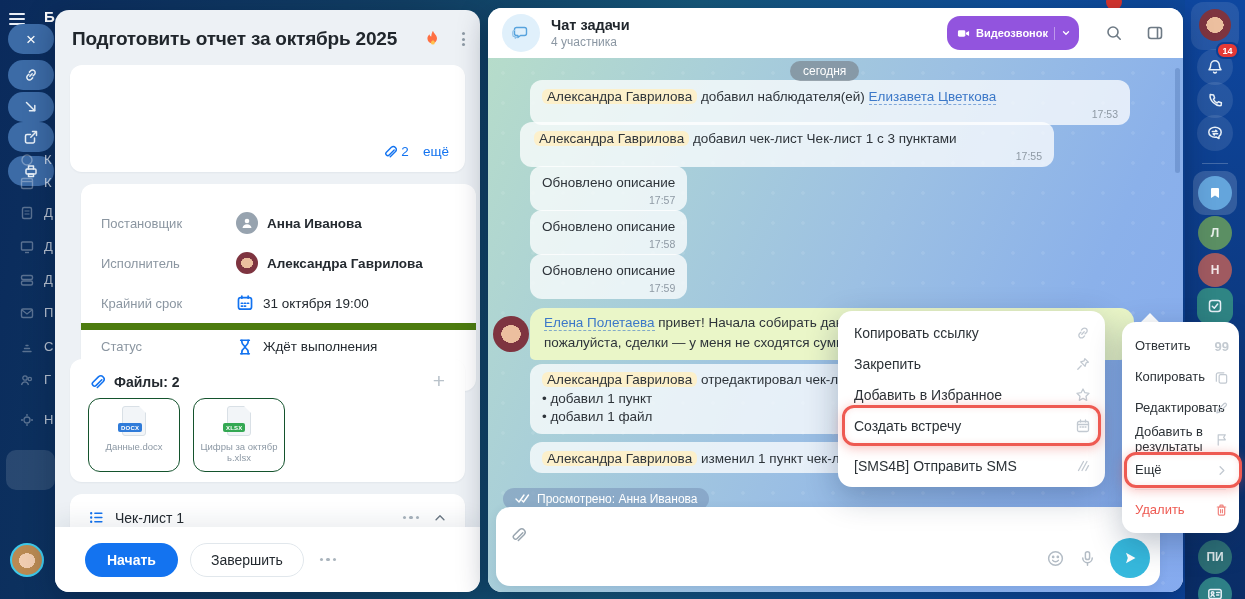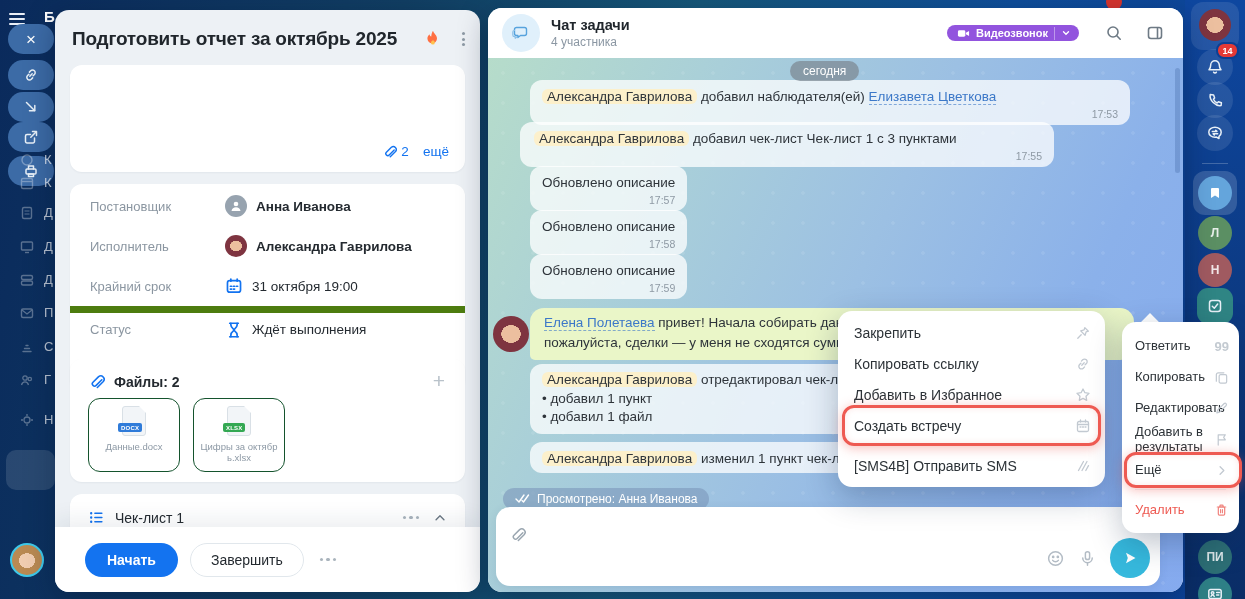--- a/index.html
+++ b/index.html
@@ -29,21 +29,21 @@
   .task-title{position:absolute;left:17px;top:18px;font-size:19px;font-weight:700;color:#20262c;letter-spacing:-.2px;}
   .flame{position:absolute;left:368px;top:19px;}
   .kebab{position:absolute;left:403px;top:18px;display:flex;flex-direction:column;gap:2.5px;padding:4px;}
   .kebab i{width:3px;height:3px;border-radius:50%;background:#8d99a5;}
   .card{position:absolute;left:15px;width:395px;background:#fff;border-radius:12px;box-shadow:0 1px 2px rgba(16,34,60,.05);}
   .desc{top:55px;height:107px;padding:13px 18px;font-size:13.5px;line-height:21px;color:#2b3137;}
   .desc .muted{color:#9aa6b2;}
   .attachrow{position:absolute;right:16px;bottom:10px;display:flex;align-items:center;gap:4px;}
   .attachrow .cnt{color:#1373f0;font-size:13.5px;margin-right:10px;}
   .attachrow .more{color:#1373f0;font-size:13.5px;}
-  .fields{top:174px;height:207px;padding-top:2px;}
+  .fields{top:174px;height:207px;padding-top:19px;margin-left:11px;}
   .frow{display:flex;align-items:center;height:40px;padding:0 20px;}
   .frow.sep{border-top:7px solid #4d7c0f;}
   .flabel{width:135px;color:#8b96a1;font-size:13px;}
   .fval{display:flex;align-items:center;gap:9px;font-size:13.5px;color:#242a30;}
   .fval.bold{font-weight:700;}
   .avatar20{width:22px;height:22px;border-radius:50%;}
   .gray-ava{width:22px;height:22px;border-radius:50%;background:#97a3af;display:flex;align-items:center;justify-content:center;}
   .files{top:349px;height:123px;}
   .fhead{display:flex;align-items:center;gap:9px;padding:14px 18px 8px;font-size:14px;font-weight:700;color:#242a30;}
   .fplus{position:absolute;right:16px;top:8px;font-size:21px;color:#b9c2ca;font-weight:400;padding:2px 4px;}
@@ -65,21 +65,21 @@
   .btn-finish{background:#fff;color:#242a30;border:1px solid #e1e7ec;font-size:14px;font-weight:400;padding:8px 20px;border-radius:18px;}
   
   .chat{position:absolute;left:488px;top:8px;width:695px;height:584px;background:#fff;border-radius:14px;overflow:hidden;
     z-index:10;box-shadow:0 8px 30px rgba(4,18,45,.35);}
   .chead{position:relative;height:50px;display:flex;align-items:center;padding:0 14px;gap:11px;background:#fff;z-index:2;}
   .chat-ava{width:38px;height:38px;border-radius:50%;background:#e0f0fb;display:flex;align-items:center;justify-content:center;}
   .ctitles{flex:1;}
   .ctitle{font-size:14.5px;font-weight:700;color:#20262c;}
   .csub{font-size:12px;color:#8b97a3;margin-top:2px;}
   .vbtn{display:flex;align-items:center;gap:6px;background:#9254de;color:#fff;border:none;border-radius:13px;
-    height:16px;padding:0 8px 0 10px;font-size:11px;font-weight:700;margin-right:8px;}
+    height:34px;padding:0 8px 0 10px;font-size:11px;font-weight:700;margin-right:8px;}
   .vbtn .vsep{width:1px;height:13px;background:rgba(255,255,255,.4);}
   .hicon{padding:5px;margin-left:2px;}
   .cbody{position:absolute;left:0;right:0;top:50px;bottom:0;
     background:radial-gradient(rgba(255,255,255,.09) 1.5px,rgba(255,255,255,0) 2px) 0 0/30px 30px,
     linear-gradient(115deg,#b6dcca 0%,#a9cfd9 25%,#9cc0e3 50%,#8bb1ea 75%,#85aaef 100%);}
   .datepill{position:absolute;left:302px;top:3px;background:rgba(125,137,148,.75);color:#fff;font-size:12px;
     padding:3px 13px;border-radius:12px;z-index:3;}
   .msg{position:absolute;background:rgba(255,255,255,.75);border-radius:12px;padding:7px 12px 5px;
     font-size:13.5px;color:#2e343a;line-height:19px;}
   .msg .time{display:block;text-align:right;font-size:10.5px;color:#8e99a4;line-height:12px;margin-top:2px;}
@@ -539,30 +539,30 @@
       <svg width="16" height="16" viewBox="0 0 16 16" class="ic-white">
           <rect x="1.8" y="3.5" width="12.4" height="9" rx="1.8"></rect>
           <circle cx="5.6" cy="7" r="1.3"></circle>
           <path d="M4 10.4c.3-1 .9-1.5 1.6-1.5s1.3.5 1.6 1.5M9.6 6.6h3M9.6 9h2.2"></path>
         </svg>
     </div>
   </div>
 
   <div class="menu menu1">
     <div class="mitem">
+      <span>Копировать ссылку</span>
+      <svg class="micon" width="16" height="16" viewBox="0 0 16 16">
+          <path d="M6.8 9.2l2.4-2.4M9.6 10.9l-1.3 1.3a2.6 2.6 0 11-3.7-3.7l1.3-1.3M6.4 5.1l1.3-1.3a2.6 2.6 0 113.7 3.7l-1.3 1.3" stroke="#c2c9d1" fill="none" stroke-width="1.3" stroke-linecap="round"></path>
+        </svg>
+    </div>
+    <div class="mitem">
       <span>Закрепить</span>
       <svg class="micon" width="16" height="16" viewBox="0 0 16 16">
           <path d="M9.8 2.6l3.6 3.6-2.3.7-1 3.4-4.4-4.4 3.4-1z" stroke="#c2c9d1" fill="none" stroke-width="1.3" stroke-linejoin="round"></path>
           <path d="M6.2 9.8L2.8 13.2" stroke="#c2c9d1" stroke-width="1.3" stroke-linecap="round"></path>
-        </svg>
-    </div>
-    <div class="mitem">
-      <span>Копировать ссылку</span>
-      <svg class="micon" width="16" height="16" viewBox="0 0 16 16">
-          <path d="M6.8 9.2l2.4-2.4M9.6 10.9l-1.3 1.3a2.6 2.6 0 11-3.7-3.7l1.3-1.3M6.4 5.1l1.3-1.3a2.6 2.6 0 113.7 3.7l-1.3 1.3" stroke="#c2c9d1" fill="none" stroke-width="1.3" stroke-linecap="round"></path>
         </svg>
     </div>
     <div class="mitem">
       <span>Добавить в Избранное</span>
       <svg class="micon" width="16" height="16" viewBox="0 0 16 16">
           <path d="M8 2l1.9 3.7 4.1.6-3 2.9.7 4.1L8 11.4l-3.7 1.9.7-4.1-3-2.9 4.1-.6z" stroke="#c2c9d1" fill="none" stroke-width="1.3" stroke-linejoin="round"></path>
         </svg>
     </div>
     <div class="mitem">
       <span>Создать встречу</span>

